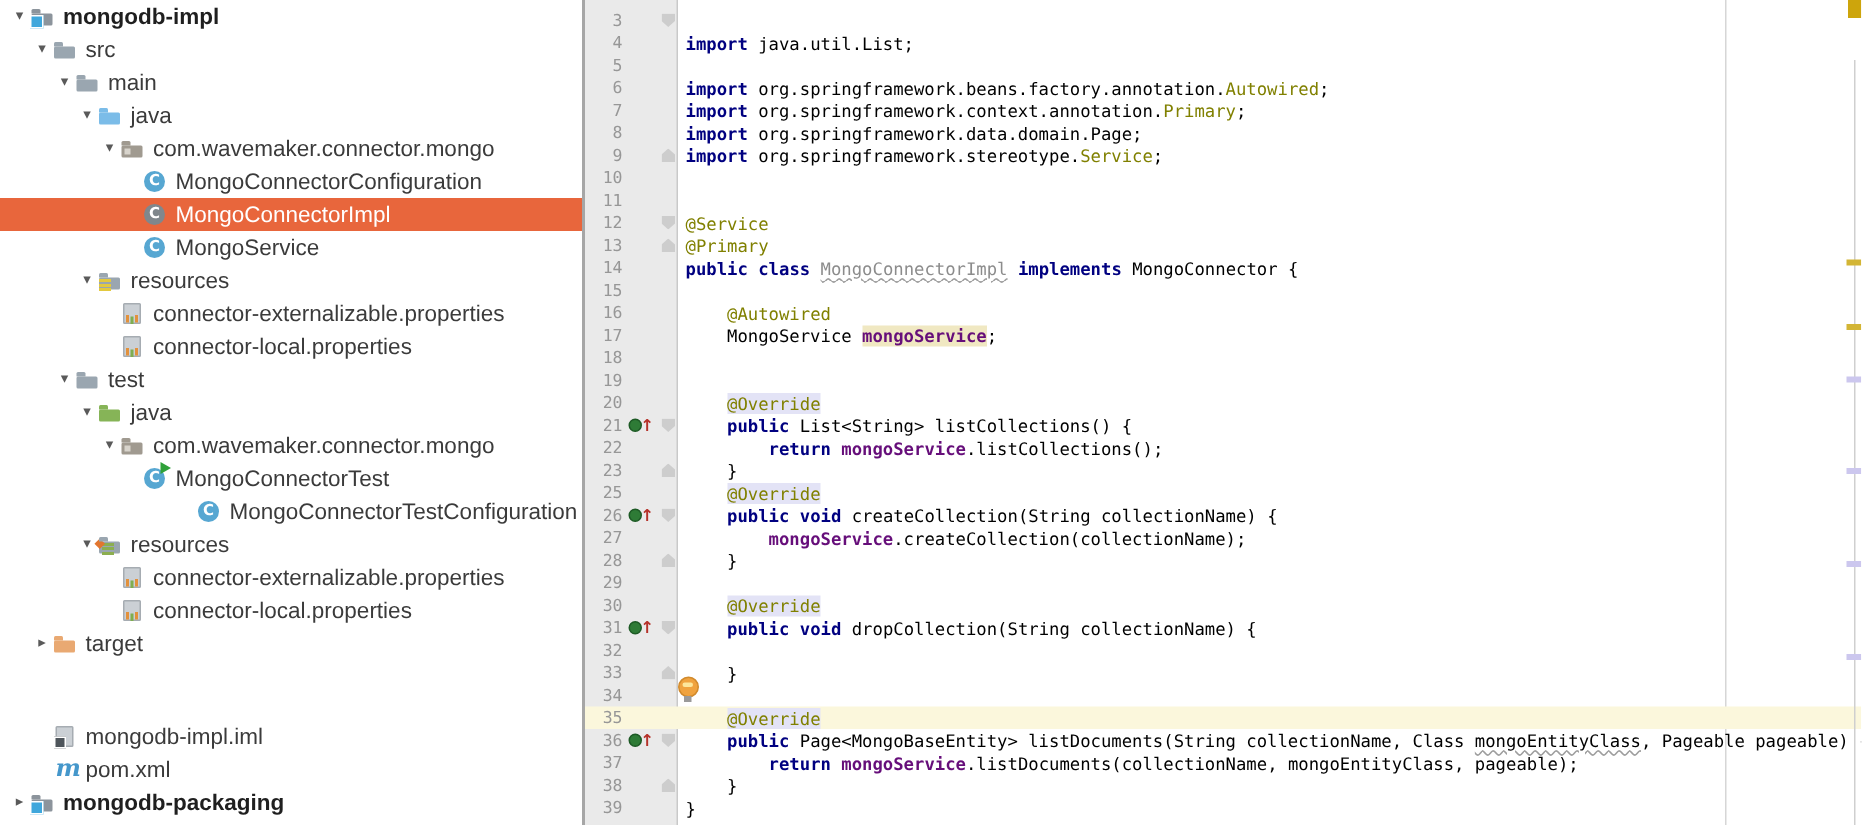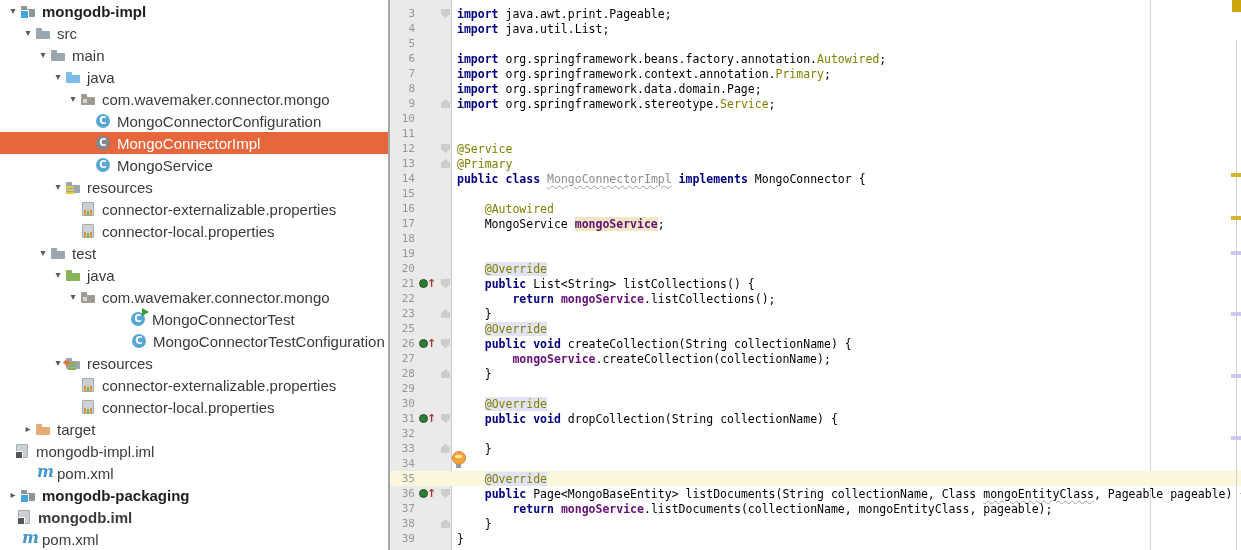--- a/index.html
+++ b/index.html
@@ -152,21 +152,21 @@
           <span class="icn fo" style="--c: #86B457;"></span>
           <span class="lbl">java</span>
         </div>
         <div class="trow" style="padding-left: 66px;">
           <span class="arr">▾</span>
           <span class="icn fo" style="--c: #A09A90;">
             <span class="pkgdot"></span>
           </span>
           <span class="lbl">com.wavemaker.connector.mongo</span>
         </div>
-        <div class="trow" style="padding-left: 81px; margin-left: 35px;">
+        <div class="trow" style="padding-left: 81px;">
           <span class="arr"></span>
           <span class="icn cc">
             <span class="play"></span>
           </span>
           <span class="lbl">MongoConnectorTest</span>
         </div>
         <div class="trow" style="padding-left: 117px;">
           <span class="arr"></span>
           <span class="icn cc"></span>
           <span class="lbl">MongoConnectorTestConfiguration</span>
@@ -191,21 +191,21 @@
           <span class="icn pg">
             <span class="pbars"></span>
           </span>
           <span class="lbl">connector-local.properties</span>
         </div>
         <div class="trow" style="padding-left: 21px;">
           <span class="arr">▸</span>
           <span class="icn fo" style="--c: #E9A972;"></span>
           <span class="lbl">target</span>
         </div>
-        <div class="trow" style="">
+        <div class="trow" style="padding-left: 21px; margin-top: 40px;">
           <span class="arr"></span>
           <span class="icn pg">
             <span class="sqdark"></span>
           </span>
           <span class="lbl">mongodb-impl.iml</span>
         </div>
         <div class="trow" style="padding-left: 21px;">
           <span class="arr"></span>
           <span class="icn mv"></span>
           <span class="lbl">pom.xml</span>
@@ -235,21 +235,20 @@
   <div class="editor">
     <div class="gutterbg"></div>
     <div class="guide"></div>
     <div class="lines">
         <div class="cl">
           <span class="ln">3</span>
           <span class="gi"></span>
           <span class="fold">
             <span class="fm open"></span>
           </span>
-          <span class="codetext"><span class="tok-k">import</span><span class="tok-p"> java.awt.print.Pageable;</span></span>
         </div>
         <div class="cl">
           <span class="ln">4</span>
           <span class="gi"></span>
           <span class="fold"></span>
           <span class="codetext"><span class="tok-k">import</span><span class="tok-p"> java.util.List;</span></span>
         </div>
         <div class="cl">
           <span class="ln">5</span>
           <span class="gi"></span>

